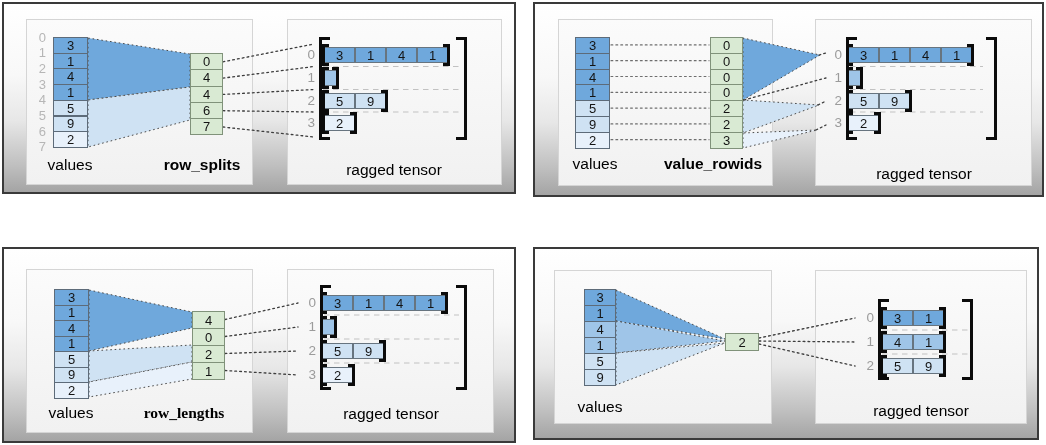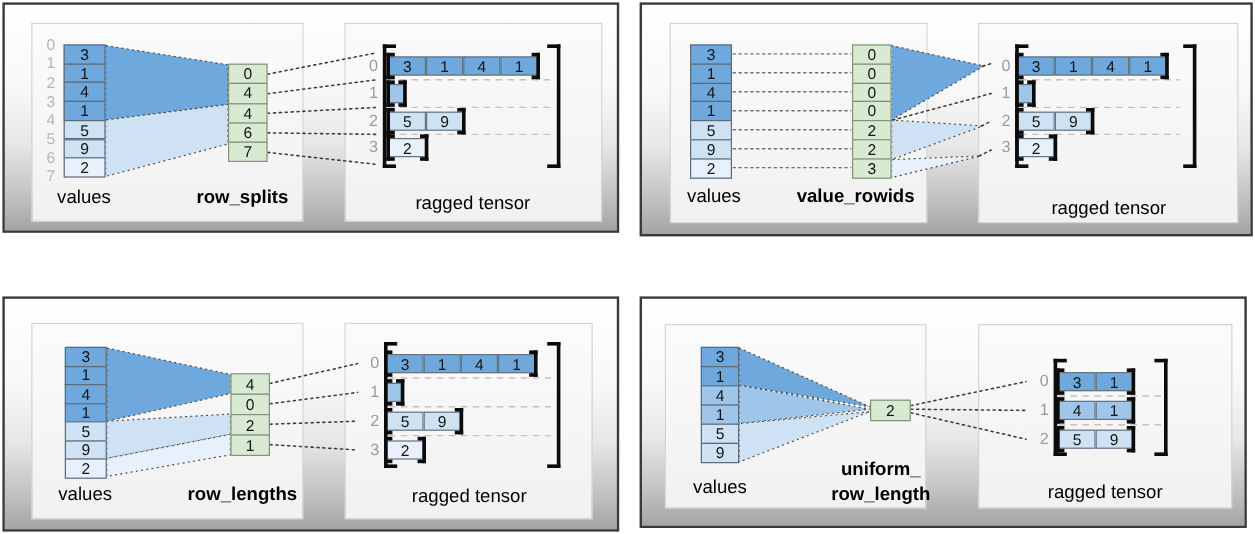--- a/index.html
+++ b/index.html
@@ -201,21 +201,21 @@
         <polygon points="85,133 85,148 188,130 188,113" fill="#e8f1fb" stroke="#4a4a4a" stroke-width="1" stroke-dasharray="1.6 2.8"></polygon>
         <line x1="221" y1="70.5" x2="294" y2="54" stroke="#3d3d3d" stroke-width="1.3" stroke-dasharray="1.8 3.1" stroke-linecap="round"></line>
         <line x1="221" y1="87.5" x2="294" y2="78" stroke="#3d3d3d" stroke-width="1.3" stroke-dasharray="1.8 3.1" stroke-linecap="round"></line>
         <line x1="221" y1="104.5" x2="294" y2="102" stroke="#3d3d3d" stroke-width="1.3" stroke-dasharray="1.8 3.1" stroke-linecap="round"></line>
         <line x1="221" y1="121.5" x2="294" y2="126" stroke="#3d3d3d" stroke-width="1.3" stroke-dasharray="1.8 3.1" stroke-linecap="round"></line>
         <line x1="320" y1="66" x2="455" y2="66" stroke="#c2c2c2" stroke-width="1.2" stroke-dasharray="5.5 4.5"></line>
         <line x1="320" y1="90" x2="455" y2="90" stroke="#c2c2c2" stroke-width="1.2" stroke-dasharray="5.5 4.5"></line>
         <line x1="320" y1="114" x2="455" y2="114" stroke="#c2c2c2" stroke-width="1.2" stroke-dasharray="5.5 4.5"></line>
       </svg>
     <div class="lbl lbl-values" style="left: 67px; top: 155px;">values</div>
-    <div class="lbl lbl-fn" style="left: 198px; top: 155px;">row_lengths</div>
+    <div class="lbl lbl-fn" style="left: 180px; top: 155px; font-family: Liberation Serif, serif;">row_lengths</div>
     <div class="lbl lbl-tensor" style="left: 387px; top: 156px;">ragged tensor</div>
   <div class="cell vcell" style="background: rgb(111, 168, 220); left: 50px; top: 40px; width: 35px; height: 16.5px;">3</div>
       <div class="cell vcell" style="background: rgb(111, 168, 220); left: 50px; top: 55.5px; width: 35px; height: 16.5px;">1</div>
       <div class="cell vcell" style="background: rgb(111, 168, 220); left: 50px; top: 71px; width: 35px; height: 16.5px;">4</div>
       <div class="cell vcell" style="background: rgb(111, 168, 220); left: 50px; top: 86.5px; width: 35px; height: 16.5px;">1</div>
       <div class="cell vcell" style="background: rgb(207, 226, 243); left: 50px; top: 102px; width: 35px; height: 16.5px;">5</div>
       <div class="cell vcell" style="background: rgb(207, 226, 243); left: 50px; top: 117.5px; width: 35px; height: 16.5px;">9</div>
       <div class="cell vcell" style="background: rgb(232, 241, 251); left: 50px; top: 133px; width: 35px; height: 16.5px;">2</div>
       <div class="cell gcell" style="background: rgb(217, 234, 211); left: 188px; top: 62px; width: 33px; height: 18px;">4</div>
       <div class="cell gcell" style="background: rgb(217, 234, 211); left: 188px; top: 79px; width: 33px; height: 18px;">0</div>
@@ -268,24 +268,20 @@
         <polygon points="81,41 81,72 190,90" fill="#6fa8dc" stroke="#4a4a4a" stroke-width="1" stroke-dasharray="1.6 2.8"></polygon>
         <polygon points="81,72 81,104 190,92" fill="#9fc5e8" stroke="#4a4a4a" stroke-width="1" stroke-dasharray="1.6 2.8"></polygon>
         <polygon points="81,104 81,136 190,94" fill="#cfe2f3" stroke="#4a4a4a" stroke-width="1" stroke-dasharray="1.6 2.8"></polygon>
         <line x1="224" y1="89" x2="320" y2="69" stroke="#3d3d3d" stroke-width="1.3" stroke-dasharray="1.8 3.1" stroke-linecap="round"></line>
         <line x1="224" y1="92" x2="320" y2="93" stroke="#3d3d3d" stroke-width="1.3" stroke-dasharray="1.8 3.1" stroke-linecap="round"></line>
         <line x1="224" y1="95" x2="320" y2="117" stroke="#3d3d3d" stroke-width="1.3" stroke-dasharray="1.8 3.1" stroke-linecap="round"></line>
         <line x1="347" y1="81" x2="434" y2="81" stroke="#c2c2c2" stroke-width="1.2" stroke-dasharray="5.5 4.5"></line>
         <line x1="347" y1="105" x2="434" y2="105" stroke="#c2c2c2" stroke-width="1.2" stroke-dasharray="5.5 4.5"></line>
       </svg>
     <div class="lbl lbl-values" style="left: 65px; top: 149px;">values</div>
-    <div class="lbl lbl-fn" style="left: 199px; top: 132px;">
-      <div>uniform_</div>
-      <div>row_length</div>
-    </div>
     <div class="lbl lbl-tensor" style="left: 386px; top: 153px;">ragged tensor</div>
   <div class="cell vcell" style="background: rgb(111, 168, 220); left: 49px; top: 40px; width: 32px; height: 17px;">3</div>
       <div class="cell vcell" style="background: rgb(111, 168, 220); left: 49px; top: 56px; width: 32px; height: 17px;">1</div>
       <div class="cell vcell" style="background: rgb(159, 197, 232); left: 49px; top: 72px; width: 32px; height: 17px;">4</div>
       <div class="cell vcell" style="background: rgb(159, 197, 232); left: 49px; top: 88px; width: 32px; height: 17px;">1</div>
       <div class="cell vcell" style="background: rgb(207, 226, 243); left: 49px; top: 104px; width: 32px; height: 17px;">5</div>
       <div class="cell vcell" style="background: rgb(207, 226, 243); left: 49px; top: 120px; width: 32px; height: 17px;">9</div>
       <div class="cell gcell" style="background: rgb(217, 234, 211); left: 190px; top: 84px; width: 34px; height: 18px;">2</div>
       <div class="ob obl" style="left: 343px; top: 50px; width: 11px; height: 81px;"></div>
       <div class="ob obr" style="left: 427px; top: 50px; width: 11px; height: 81px;"></div>

